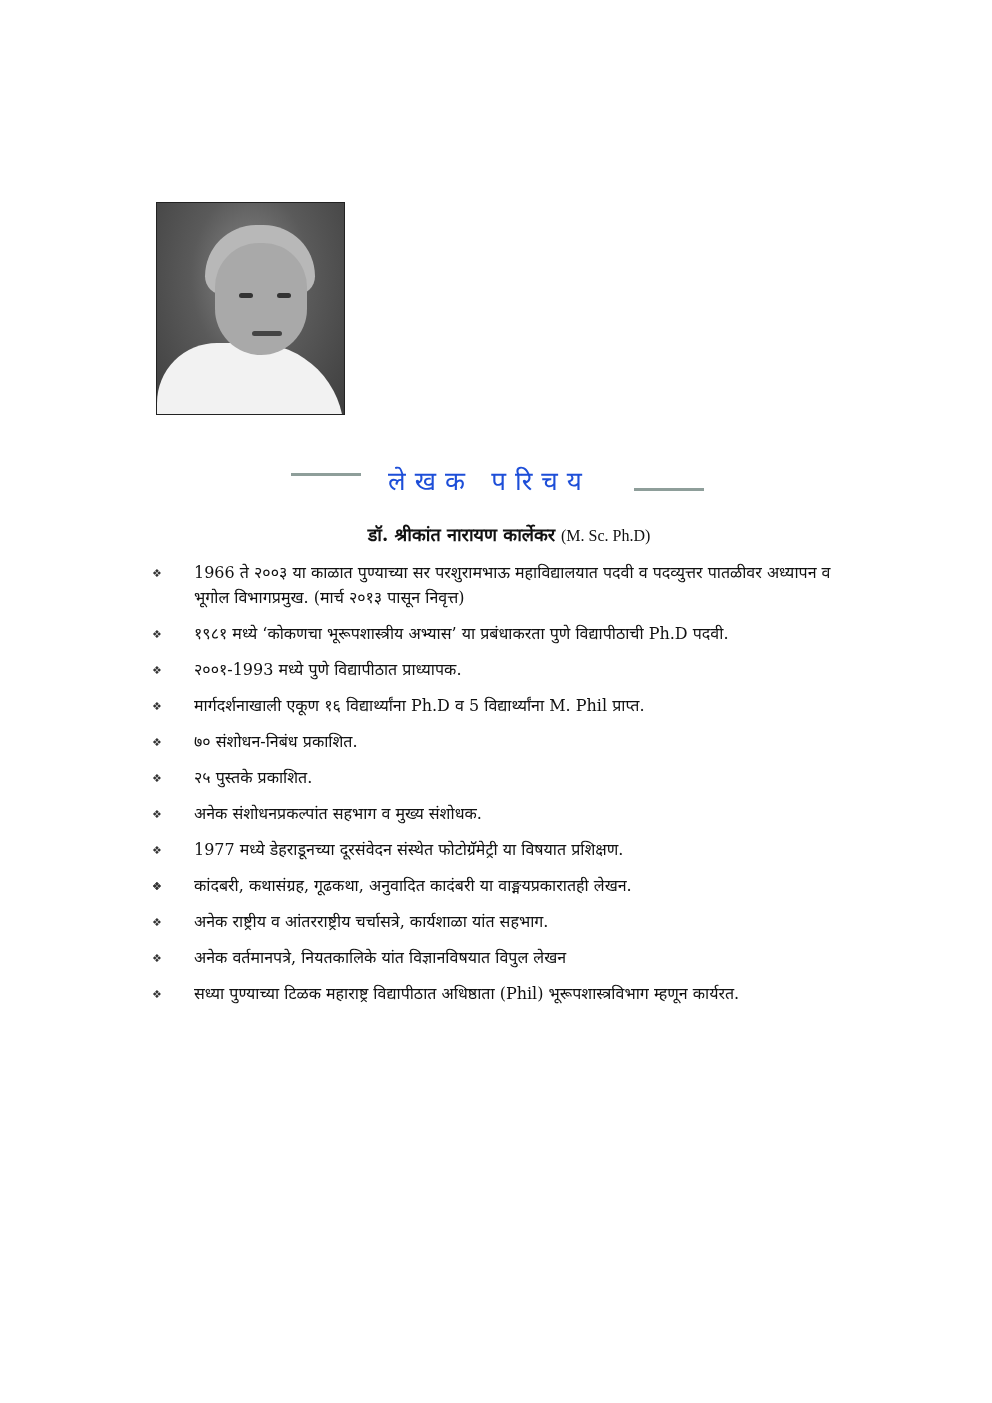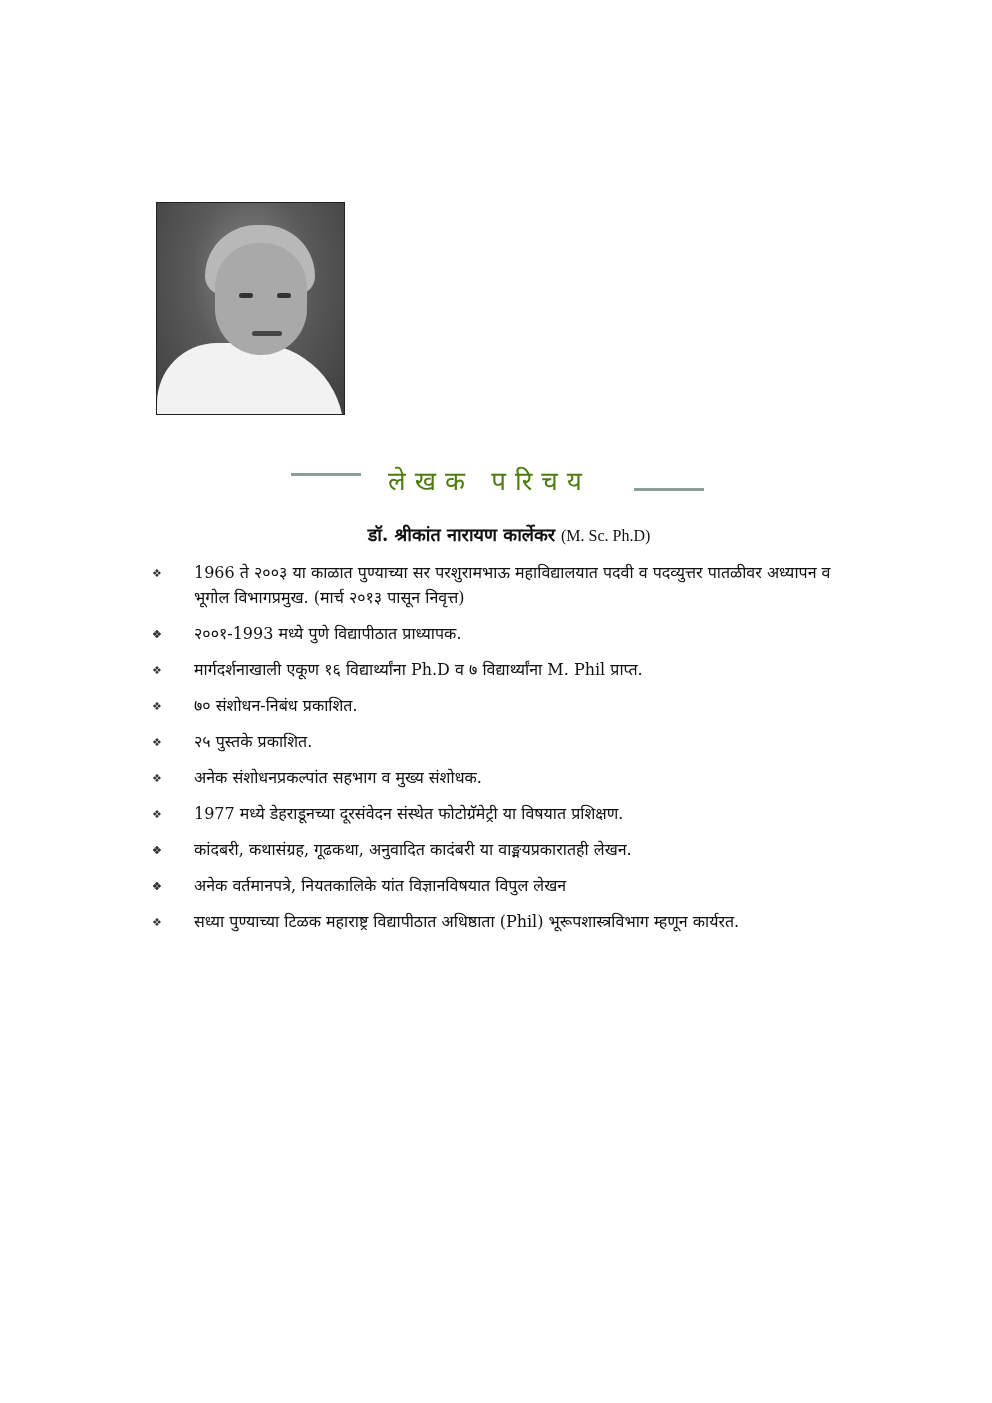--- a/index.html
+++ b/index.html
@@ -10,21 +10,21 @@
            overflow: hidden; }
   .photo .hair { position: absolute; left: 48px; top: 22px; width: 110px; height: 70px; border-radius: 55px 55px 20px 20px; background: #b8b8b8; }
   .photo .face { position: absolute; left: 58px; top: 40px; width: 92px; height: 112px; border-radius: 44px 44px 46px 46px; background: #a9a9a9; }
   .photo .eye { position: absolute; top: 90px; width: 14px; height: 5px; background: #333; border-radius: 3px; }
   .photo .mous { position: absolute; left: 95px; top: 128px; width: 30px; height: 5px; background: #444; border-radius: 3px; }
   .photo .shirt { position: absolute; left: 0; top: 140px; width: 187px; height: 90px; background: #f2f2f2; border-radius: 60px 90px 0 0; }
   .heading { position: absolute; top: 462px; left: 0; width: 992px; height: 40px; }
   .heading .rule { position: absolute; height: 3px; background: #8e9e9a; }
   .heading .rule.l { left: 291px; top: 11px; width: 70px; }
   .heading .rule.r { left: 634px; top: 26px; width: 70px; }
-  .heading .title { position: absolute; left: 388px; top: 0; font-size: 26px; letter-spacing: 9px; color: #4d7c0f; white-space: nowrap; }
+  .heading .title { position: absolute; left: 388px; top: 0; font-size: 26px; letter-spacing: 9px; color: #1d4ed8; white-space: nowrap; }
   .author { position: absolute; left: 0; width: 992px; top: 522px; text-align: center; font-size: 18px; margin-left: 13px; }
   .author .name { font-weight: bold; }
   .author .deg { font-family: "Liberation Serif", serif; font-size: 16px; }
   ul.items { position: absolute; left: 152px; top: 560px; width: 700px; margin: 0; padding: 0; list-style: none; }
   ul.items li { position: relative; padding-left: 42px; font-size: 16px; line-height: 25px; margin-bottom: 11px; }
   ul.items li .bullet { position: absolute; left: 0; top: 1px; font-size: 11px; color: #333; }
 </style>
 </head>
 <body>
 
@@ -43,25 +43,25 @@
   <div class="rule r"></div>
 </div>
 
 <div class="author">
   <span class="name">डॉ. श्रीकांत नारायण कार्लेकर</span>
   <span class="deg">(M. Sc. Ph.D)</span>
 </div>
 
 <ul class="items">
   <li><span class="bullet">❖</span><span>1966 ते २००३ या काळात पुण्याच्या सर परशुरामभाऊ महाविद्यालयात पदवी व पदव्युत्तर पातळीवर अध्यापन व भूगोल विभागप्रमुख. (मार्च २०१३ पासून निवृत्त)</span></li>
-  <li><span class="bullet">❖</span></li>
+  <li><span class="bullet">❖</span><span>१९८१ मध्ये ‘कोकणचा भूरूपशास्त्रीय अभ्यास’ या प्रबंधाकरता पुणे विद्यापीठाची Ph.D पदवी.</span></li>
   <li><span class="bullet">❖</span><span>२००१-1993 मध्ये पुणे विद्यापीठात प्राध्यापक.</span></li>
-  <li><span class="bullet">❖</span><span>मार्गदर्शनाखाली एकूण १६ विद्यार्थ्यांना Ph.D व ७ विद्यार्थ्यांना M. Phil प्राप्त.</span></li>
+  <li><span class="bullet">❖</span><span>मार्गदर्शनाखाली एकूण १६ विद्यार्थ्यांना Ph.D व 5 विद्यार्थ्यांना M. Phil प्राप्त.</span></li>
   <li><span class="bullet">❖</span><span>७० संशोधन-निबंध प्रकाशित.</span></li>
   <li><span class="bullet">❖</span><span>२५ पुस्तके प्रकाशित.</span></li>
   <li><span class="bullet">❖</span><span>अनेक संशोधनप्रकल्पांत सहभाग व मुख्य संशोधक.</span></li>
   <li><span class="bullet">❖</span><span>1977 मध्ये डेहराडूनच्या दूरसंवेदन संस्थेत फोटोग्रॅमेट्री या विषयात प्रशिक्षण.</span></li>
   <li><span class="bullet">❖</span></li>
   <li><span class="bullet">❖</span><span>कांदबरी, कथासंग्रह, गूढकथा, अनुवादित कादंबरी या वाङ्मयप्रकारातही लेखन.</span></li>
-  <li><span class="bullet">❖</span></li>
+  <li><span class="bullet">❖</span><span>अनेक राष्ट्रीय व आंतरराष्ट्रीय चर्चासत्रे, कार्यशाळा यांत सहभाग.</span></li>
   <li><span class="bullet">❖</span><span>अनेक वर्तमानपत्रे, नियतकालिके यांत विज्ञानविषयात विपुल लेखन</span></li>
   <li><span class="bullet">❖</span><span>सध्या पुण्याच्या टिळक महाराष्ट्र विद्यापीठात अधिष्ठाता (Phil) भूरूपशास्त्रविभाग म्हणून कार्यरत.</span></li>
 </ul>
 
 </body></html>

